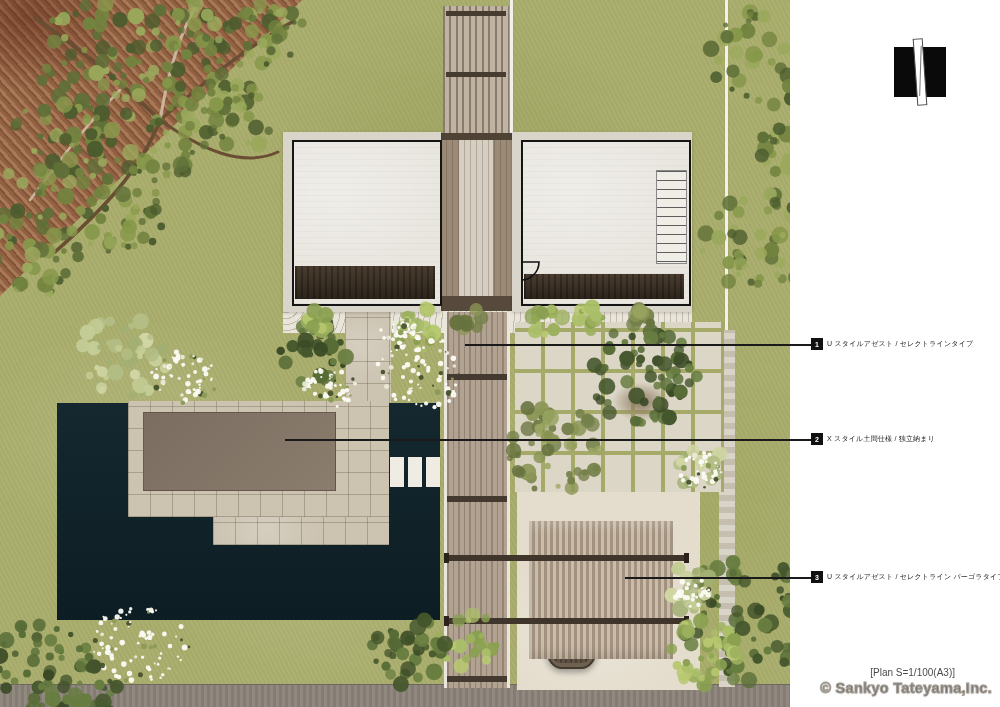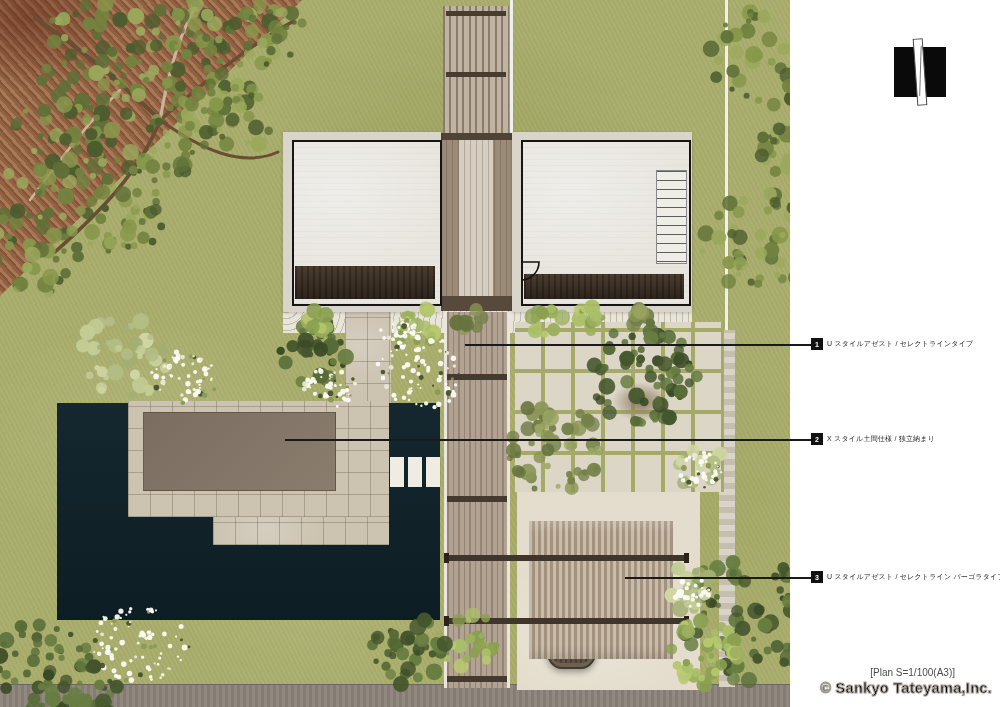--- a/index.html
+++ b/index.html
@@ -93,21 +93,21 @@
   .path-bar{background:#453a2f;height:6px;left:447px;width:60px;}
 
   
   .ann-line{position:absolute;height:1.5px;background:#1a1a1a;}
   .ann-box{position:absolute;width:12px;height:12px;background:#111;color:#fff;font-size:7px;font-weight:bold;
     display:flex;align-items:center;justify-content:center;}
   .ann-label{position:absolute;font-size:7px;color:#1c1c1c;line-height:12px;white-space:nowrap;letter-spacing:.2px;}
 
   
   .scale-note{position:absolute;right:45px;top:667px;font-size:10px;color:#4b4b4b;}
-  .copyright{position:absolute;right:8px;top:680px;font-size:14.5px;font-weight:bold;color:#000000;
+  .copyright{position:absolute;right:8px;top:680px;font-size:14.5px;font-weight:bold;color:#737373;
     letter-spacing:.3px;-webkit-text-stroke:1px #a39d94;text-shadow:0 0 2px rgba(122,116,106,.55);}
 </style>
 </head>
 <body>
 
 <div class="canvas">
 
   <div class="plan">
     <div class="abs lawn"></div>
     <div class="abs soil"></div>

